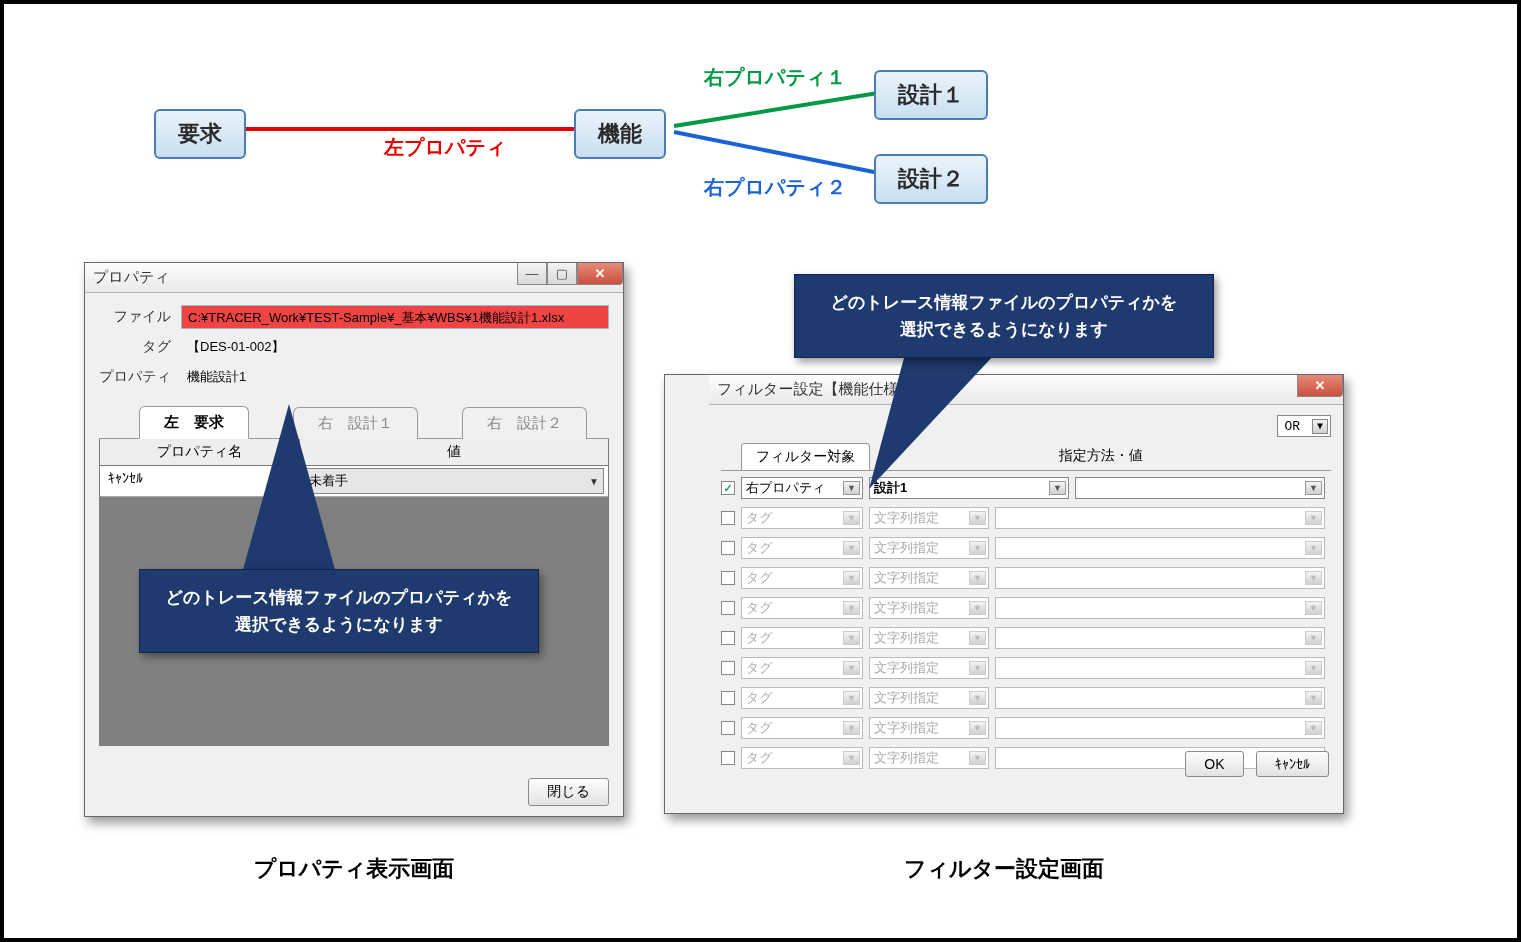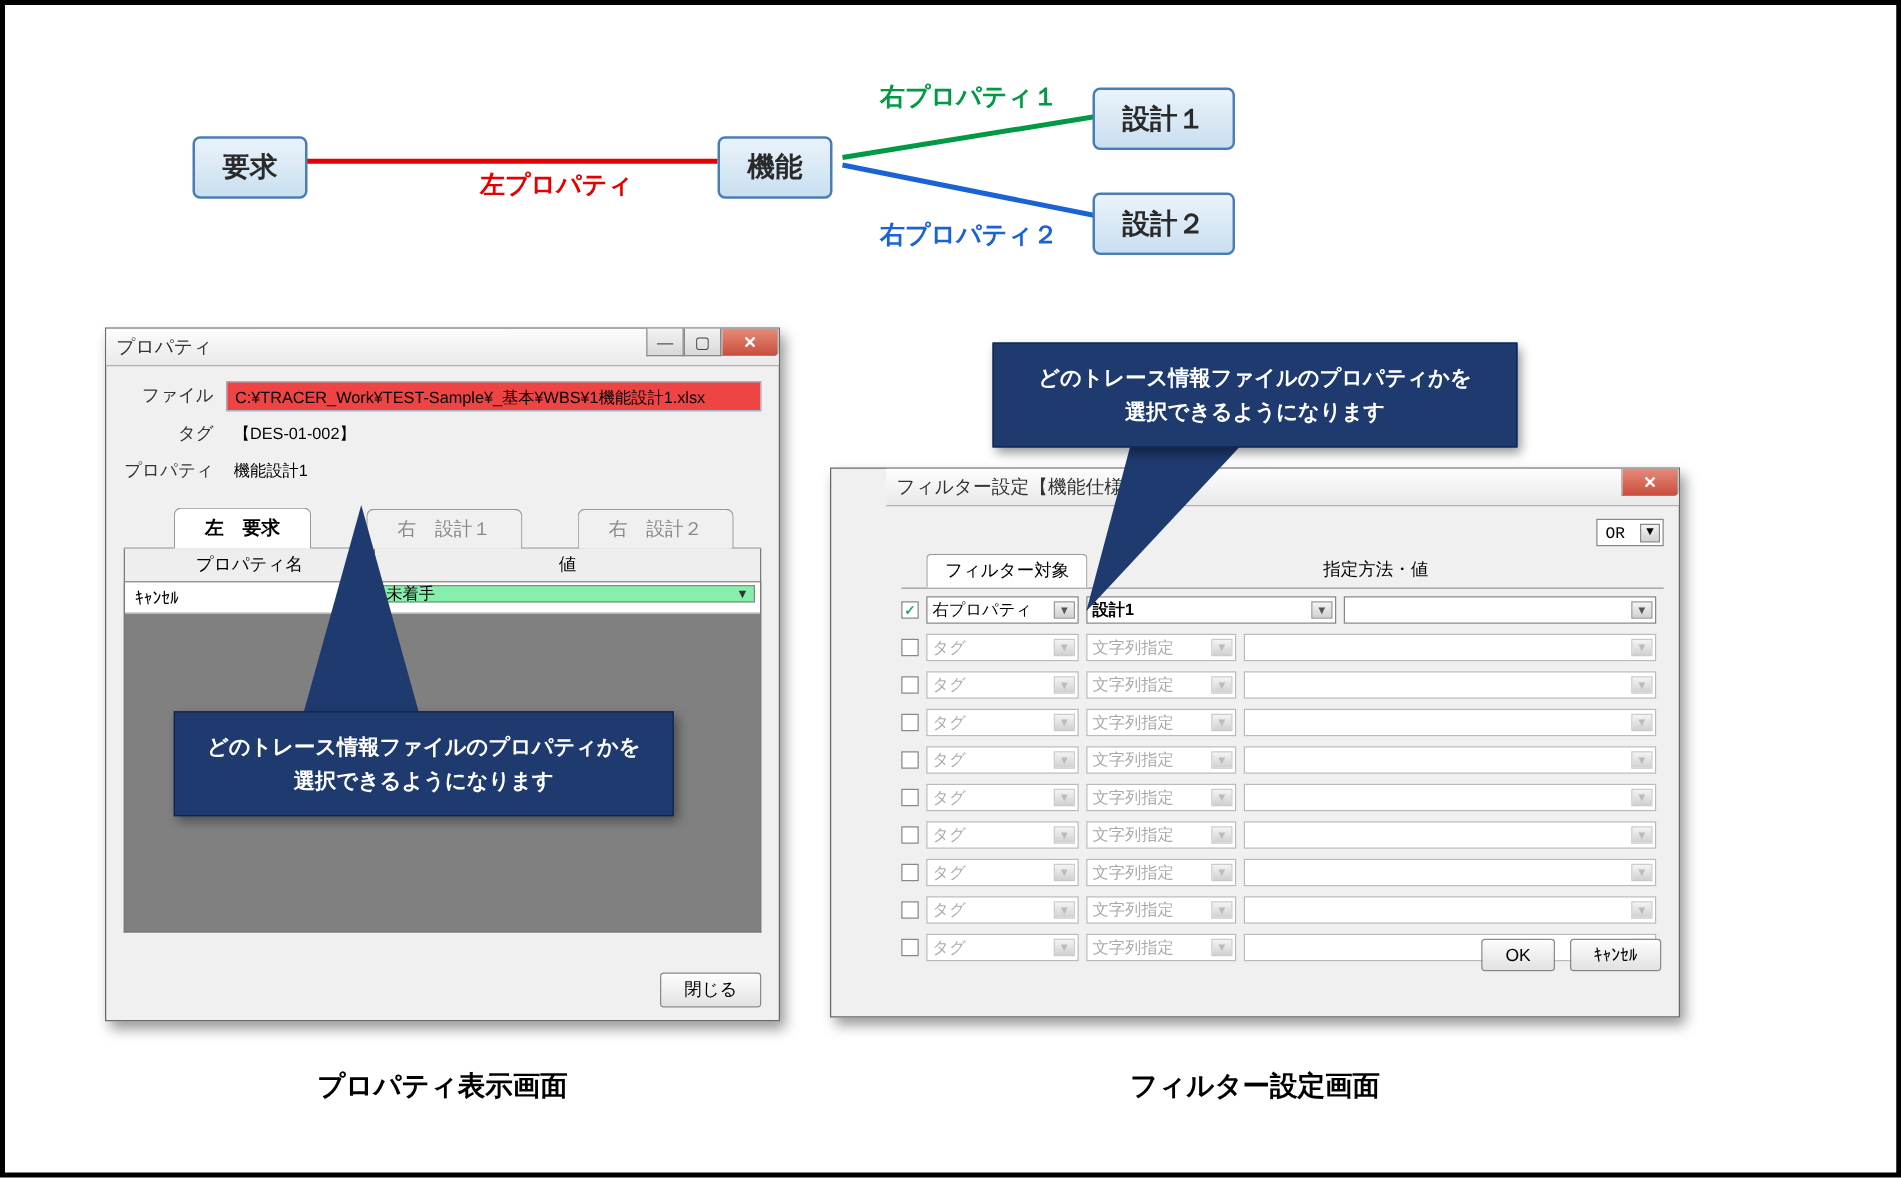--- a/index.html
+++ b/index.html
@@ -52,21 +52,21 @@
     .tab.active { background: #fff; color: #000; font-weight: bold; z-index: 2;
       border-bottom: 1px solid #fff; }
     .grid-head { display: flex; background: #eee; border: 1px solid #7a7a7a; border-top: none; }
     .grid-head > div { padding: 4px 8px; font-size: 14px; text-align: center; }
     .gh1 { width: 200px; border-right: 1px solid #7a7a7a; }
     .gh2 { flex: 1; }
     .grid-body { height: 280px; background: #808080; border: 1px solid #7a7a7a; border-top: none; position: relative; }
     .grid-row { display: flex; background: #fff; border-bottom: 1px solid #aaa; }
     .grid-row .c1 { width: 200px; padding: 4px 8px; border-right: 1px solid #aaa; font-size: 14px; }
     .grid-row .c2 { flex: 1; padding: 2px 4px; position: relative; }
-    .dd { width: 100%; border: 1px solid #888; background: #86efac; font-size: 13px; height: 14px;
+    .dd { width: 100%; border: 1px solid #888; background: #e5e5e5; font-size: 13px; height: 26px;
       display: flex; align-items: center; justify-content: space-between; padding: 0 4px; }
     .dd .arrow { font-size: 10px; color: #333; }
     .btnrow { position: absolute; bottom: 10px; right: 14px; }
     .btn { padding: 4px 18px; font-size: 14px; border: 1px solid #8a8a8a;
       background: linear-gradient(#fdfdfd, #e2e2e2); border-radius: 3px; margin-left: 8px; }
 
     
     #filter-dialog { top: 370px; left: 660px; width: 680px; height: 440px; padding-left: 44px; }
     .filter-body { padding: 10px 12px 12px; position: relative; }
     .or-row { display: flex; justify-content: flex-end; margin-bottom: 6px; }

